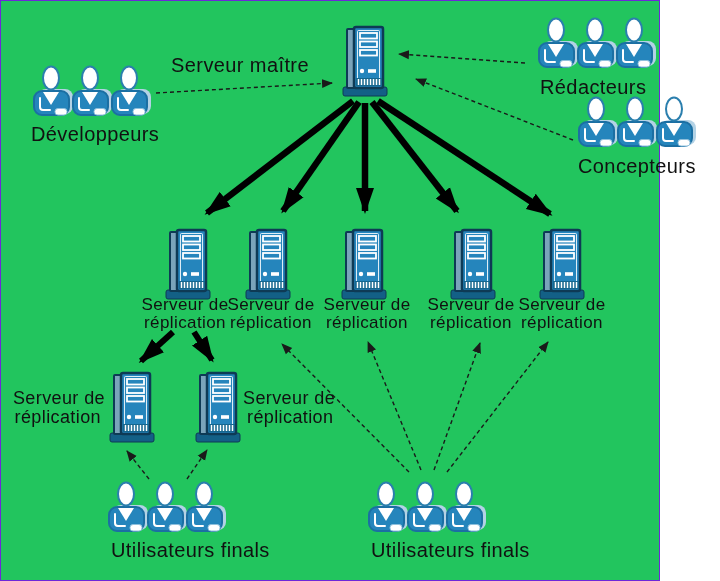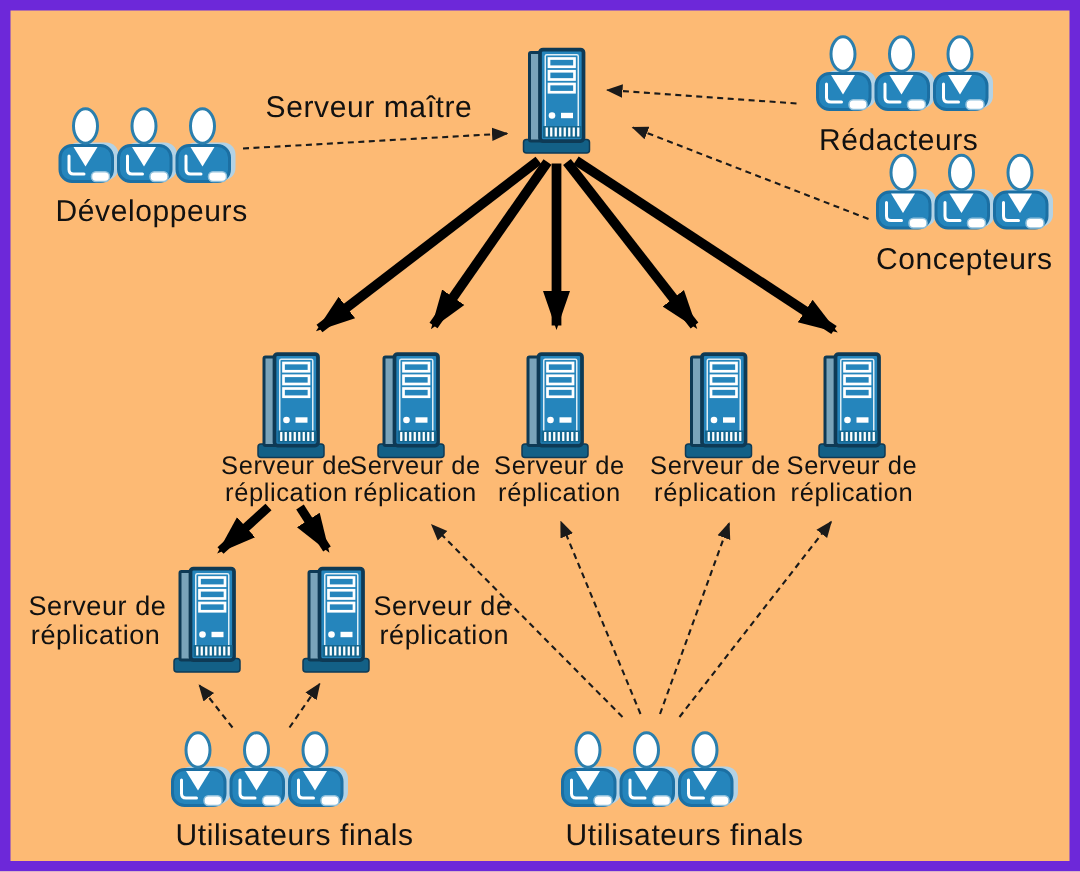--- a/index.html
+++ b/index.html
@@ -1,18 +1,18 @@
 <!DOCTYPE html>
 <html><head>
 <meta charset="utf-8">
 <style>
   html,body{margin:0;padding:0;background:#fff;}
   .stage{
-    width:720px;height:581px;position:relative;box-sizing:border-box;
-    background:#fdba74;border:7px solid #6d28d9;
+    width:660px;height:581px;position:relative;box-sizing:border-box;
+    background:#22c55e;border:1px solid #6d28d9;
     font-family:"Liberation Sans", sans-serif;
   }
   svg{display:block;}
   text{
     font-family:"Liberation Sans", sans-serif;
     fill:#111;
     letter-spacing:0.4px;
   }
   .lbl-big{font-size:20px;}
   .lbl-rep{font-size:17px;}

